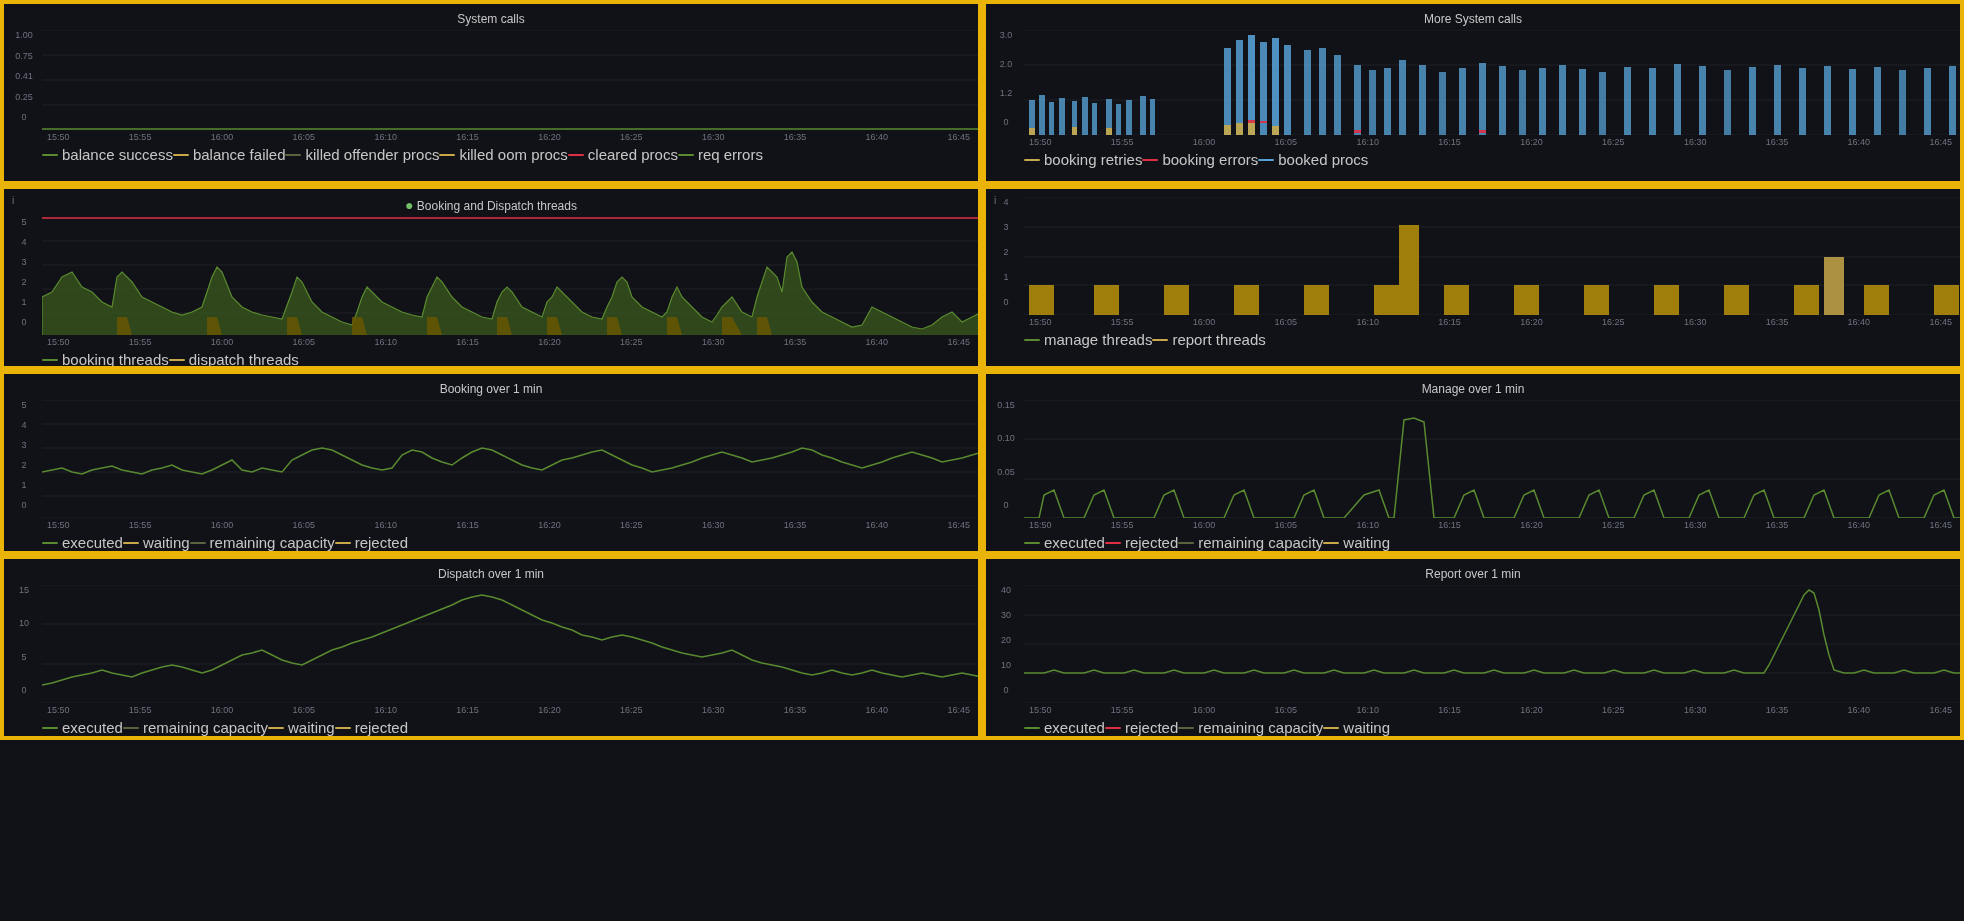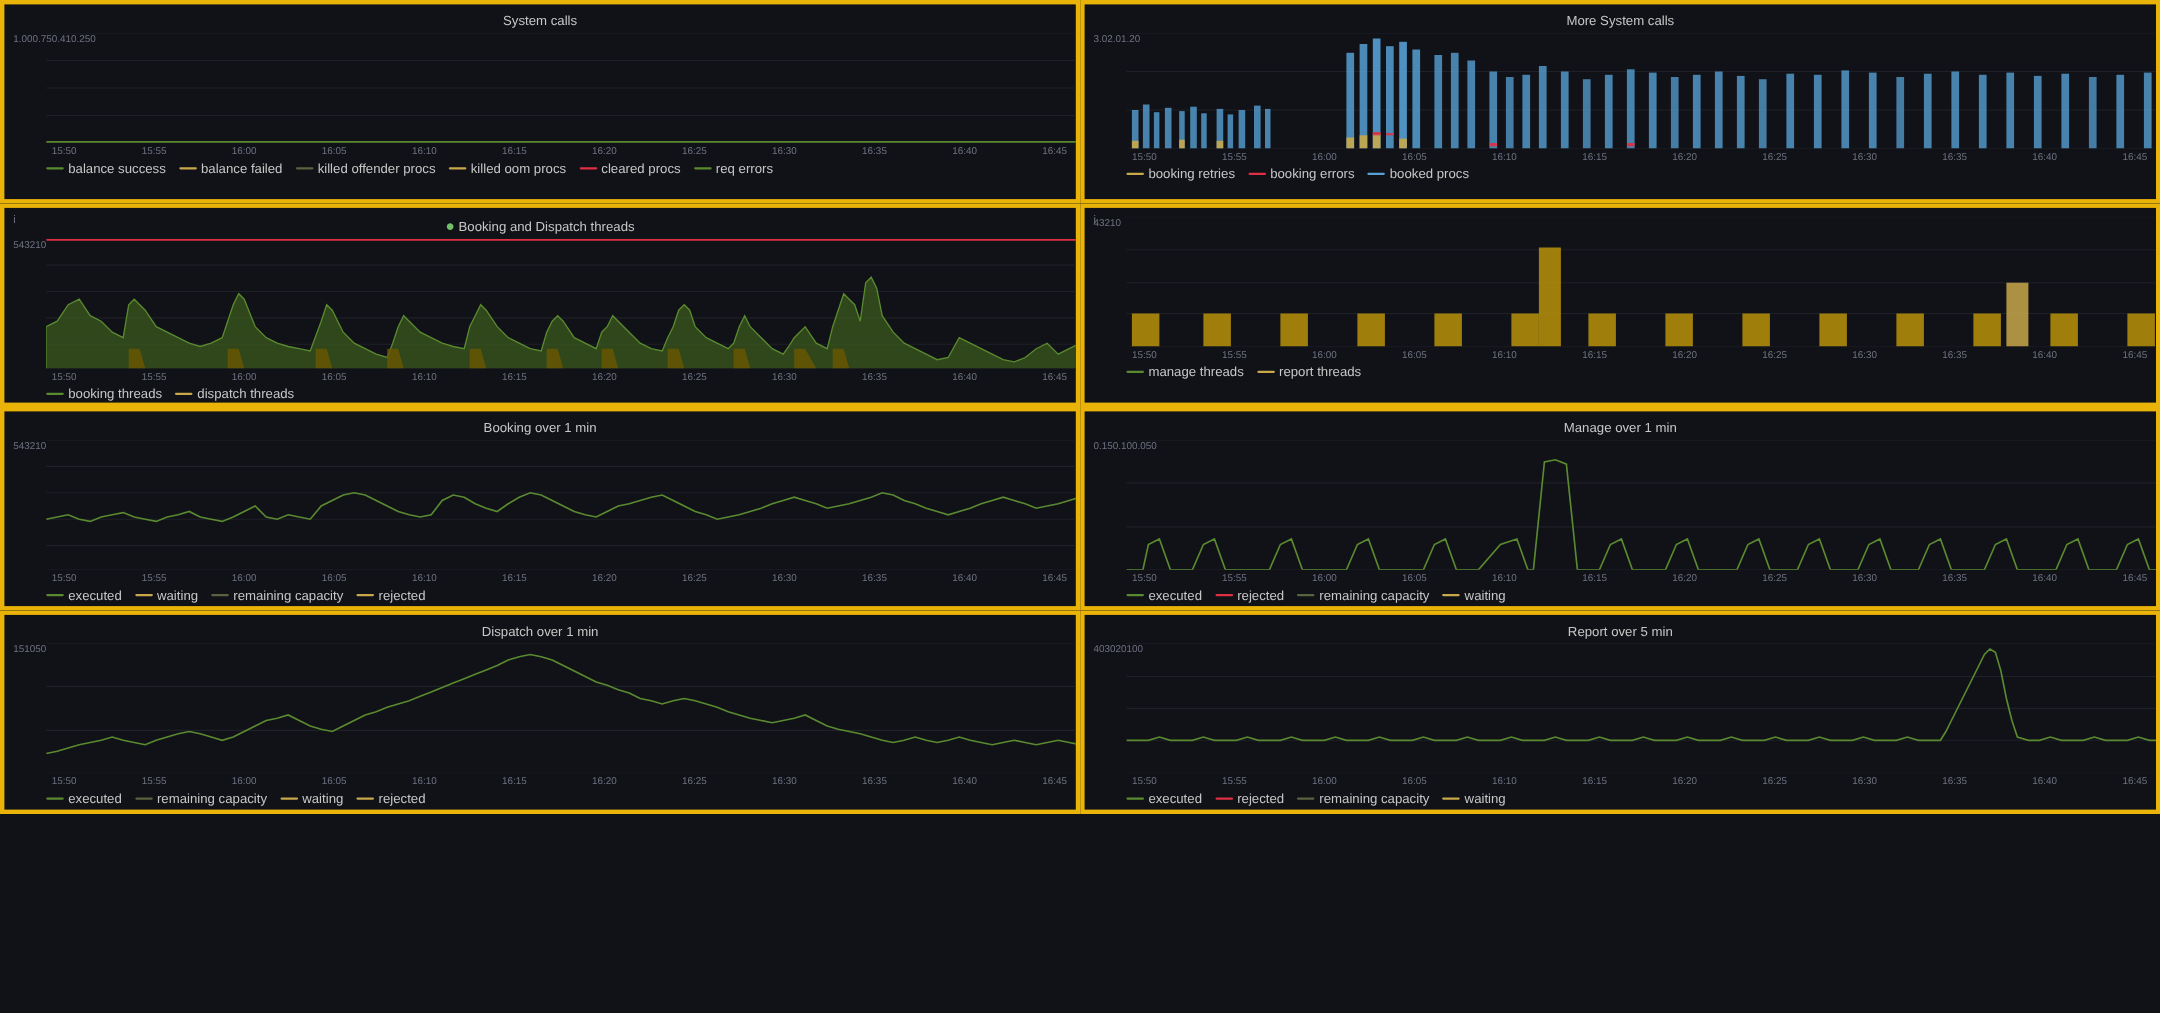--- a/index.html
+++ b/index.html
@@ -49,45 +49,45 @@
       position: relative;
       width: 100%;
     }
     .y-axis {
       position: absolute;
       left: 0;
       top: 0;
       bottom: 20px;
       width: 28px;
       display: flex;
+      flex-direction: column;
       justify-content: space-between;
-      align-items: flex-start;
+      align-items: center;
       padding-right: 4px;
       font-size: 9px;
       color: #6e7281;
     }
     .chart-canvas {
       margin-left: 30px;
       position: relative;
     }
     .x-axis {
       display: flex;
       justify-content: space-between;
       color: #6e7281;
       font-size: 9px;
       margin-left: 35px;
       padding-top: 2px;
     }
     .legend {
       display: flex;
       flex-wrap: wrap;
-      gap: 12px;
       margin-left: 30px;
       margin-top: 4px;
-      font-size: 12px;
+      font-size: 15px;
       color: #c7c7c7;
     }
     .legend-item {
       display: flex;
       align-items: center;
       gap: 4px;
     }
     .legend-line {
       width: 16px;
       height: 2px;
@@ -573,21 +573,21 @@
         <span>waiting</span>
       </div>
       <div class="legend-item">
         <div class="legend-line" style="background:#c8a84b"></div>
         <span>rejected</span>
       </div>
     </div>
   </div>
 
   <div class="panel">
-    <div class="panel-title">Report over 5 min</div>
+    <div class="panel-title">Report over 1 min</div>
     <div class="chart-area">
       <div class="y-axis">
         <span>40</span>
         <span>30</span>
         <span>20</span>
         <span>10</span>
         <span>0</span>
       </div>
       <div class="chart-canvas">
         <svg width="940" height="118" viewBox="0 0 940 118">

